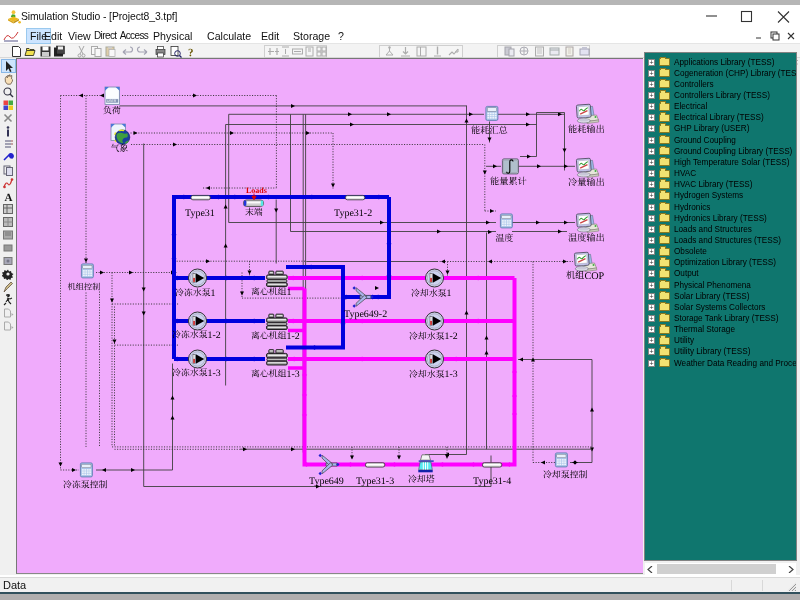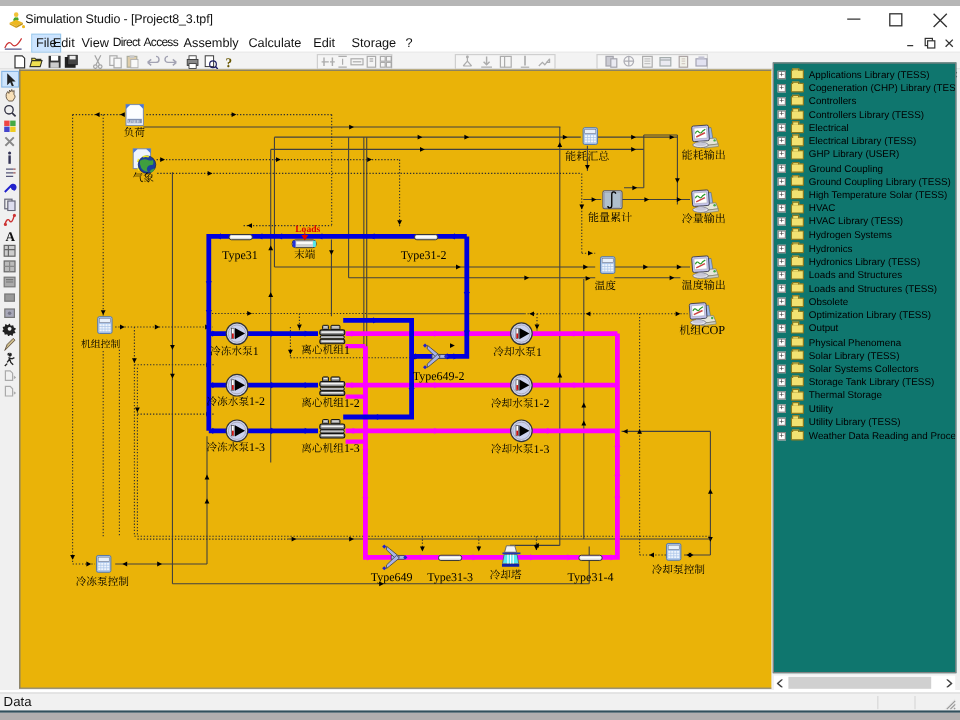--- a/index.html
+++ b/index.html
@@ -8,21 +8,21 @@
 #menubar{position:absolute;left:0;top:28px;width:800px;height:16px;background:#fff;border-bottom:1px solid #e5e5e5}
 .mi{position:absolute;top:1px;font-size:10.6px;color:#111;line-height:14px;padding:0 3px;white-space:nowrap}
 .mi.hl{background:#cce4ff;outline:1px solid #9ac9ee}
 #menubar .wrap{position:absolute;left:0px;top:0;width:500px;height:16px}
 #toolbar{position:absolute;left:0;top:44px;width:800px;height:14px;background:#f3f3f3;border-bottom:1px solid #d8d8d8}
 .tf{position:absolute;top:44.5px;height:13px;border:1px solid #cfcfcf;background:#f5f5f5}
 
 #main{position:absolute;left:0;top:58px;width:800px;height:517px;background:#f0f0f0}
 #lefttools{position:absolute;left:0;top:58px;width:17px;height:517px;background:#f0f0f0}
 .sel{background:#cde4fc;outline:1px solid #88b8e8}
-#canvas{position:absolute;left:16px;top:58px;width:627px;height:516px;background:#eab308;border-top:1px solid #777;border-left:1px solid #777;border-bottom:1px solid #888}
+#canvas{position:absolute;left:16px;top:58px;width:627px;height:516px;background:#f0abfc;border-top:1px solid #777;border-left:1px solid #777;border-bottom:1px solid #888}
 #rpanel{position:absolute;left:643px;top:58px;width:157px;height:517px;background:#f0f0f0}
 #rgrip{position:absolute;left:644px;top:61.5px;width:148px;height:3px;border-top:1px solid #c8c8c8;border-bottom:1px solid #bdbdbd}
 #rx{position:absolute;left:792px;top:59px;width:8px;height:8px;font-size:7.5px;line-height:8px;color:#222;font-weight:bold}
 #tree{position:absolute;left:644px;top:52px;width:153px;height:509px;background:#0f766e;border:1px solid #828282;overflow:hidden}
 .trow{position:absolute;left:2px;height:11px;white-space:nowrap}
 .exp{position:absolute;left:1px;top:1.5px;width:7px;height:7px;border:1px solid #848484;background:#fff;font-size:7px;line-height:6px;text-align:center;color:#333}
 .fold{position:absolute;left:12px;top:1px;width:11px;height:8px;background:#f2e272;border:1px solid #8a7a20;border-radius:1px}
 .fold:before{content:"";position:absolute;left:0px;top:-2.5px;width:4px;height:1.5px;background:#f2e272;border:1px solid #8a7a20;border-bottom:none}
 .tl{position:absolute;left:27px;top:0.5px;font-size:8.2px;color:#000}
 #hscroll{position:absolute;left:645px;top:563px;width:151px;height:12px;background:#fff}
@@ -54,21 +54,21 @@
 <div id="menubar">
     <div class="wrap">
       <svg style="position:absolute;left:3px;top:3px" width="17" height="11">
         <path d="M1 9 q3 -7 6 -3 t8 -5" stroke="#c33" stroke-width="1" fill="none"></path>
         <path d="M1 10 h14" stroke="#558" stroke-width="1"></path>
       </svg>
       <span class="mi hl" style="left:27px">File</span>
       <span class="mi" style="left:41px">Edit</span>
       <span class="mi" style="left:65px">View</span>
       <span class="mi" style="left:91px;font-size:10px;letter-spacing:-0.6px;word-spacing:1.5px">Direct Access</span>
-      <span class="mi" style="left:150px">Assembly</span>
+      <span class="mi" style="left:150px">Physical</span>
       <span class="mi" style="left:204px">Calculate</span>
       <span class="mi" style="left:258px">Edit</span>
       <span class="mi" style="left:290px">Storage</span>
       <span class="mi" style="left:335px">?</span>
     </div>
  <svg style="position:absolute;right:3px;top:2px" width="44" height="12">
   <path d="M3 8 h5" stroke="#333" stroke-width="1"></path>
   <rect x="18" y="2" width="6" height="6" fill="none" stroke="#333" stroke-width="1"></rect>
       <rect x="20" y="4" width="6" height="6" fill="#fff" stroke="#333" stroke-width="1"></rect>
   <path d="M35 3 l6 6 M41 3 l-6 6" stroke="#333" stroke-width="1.1"></path>

